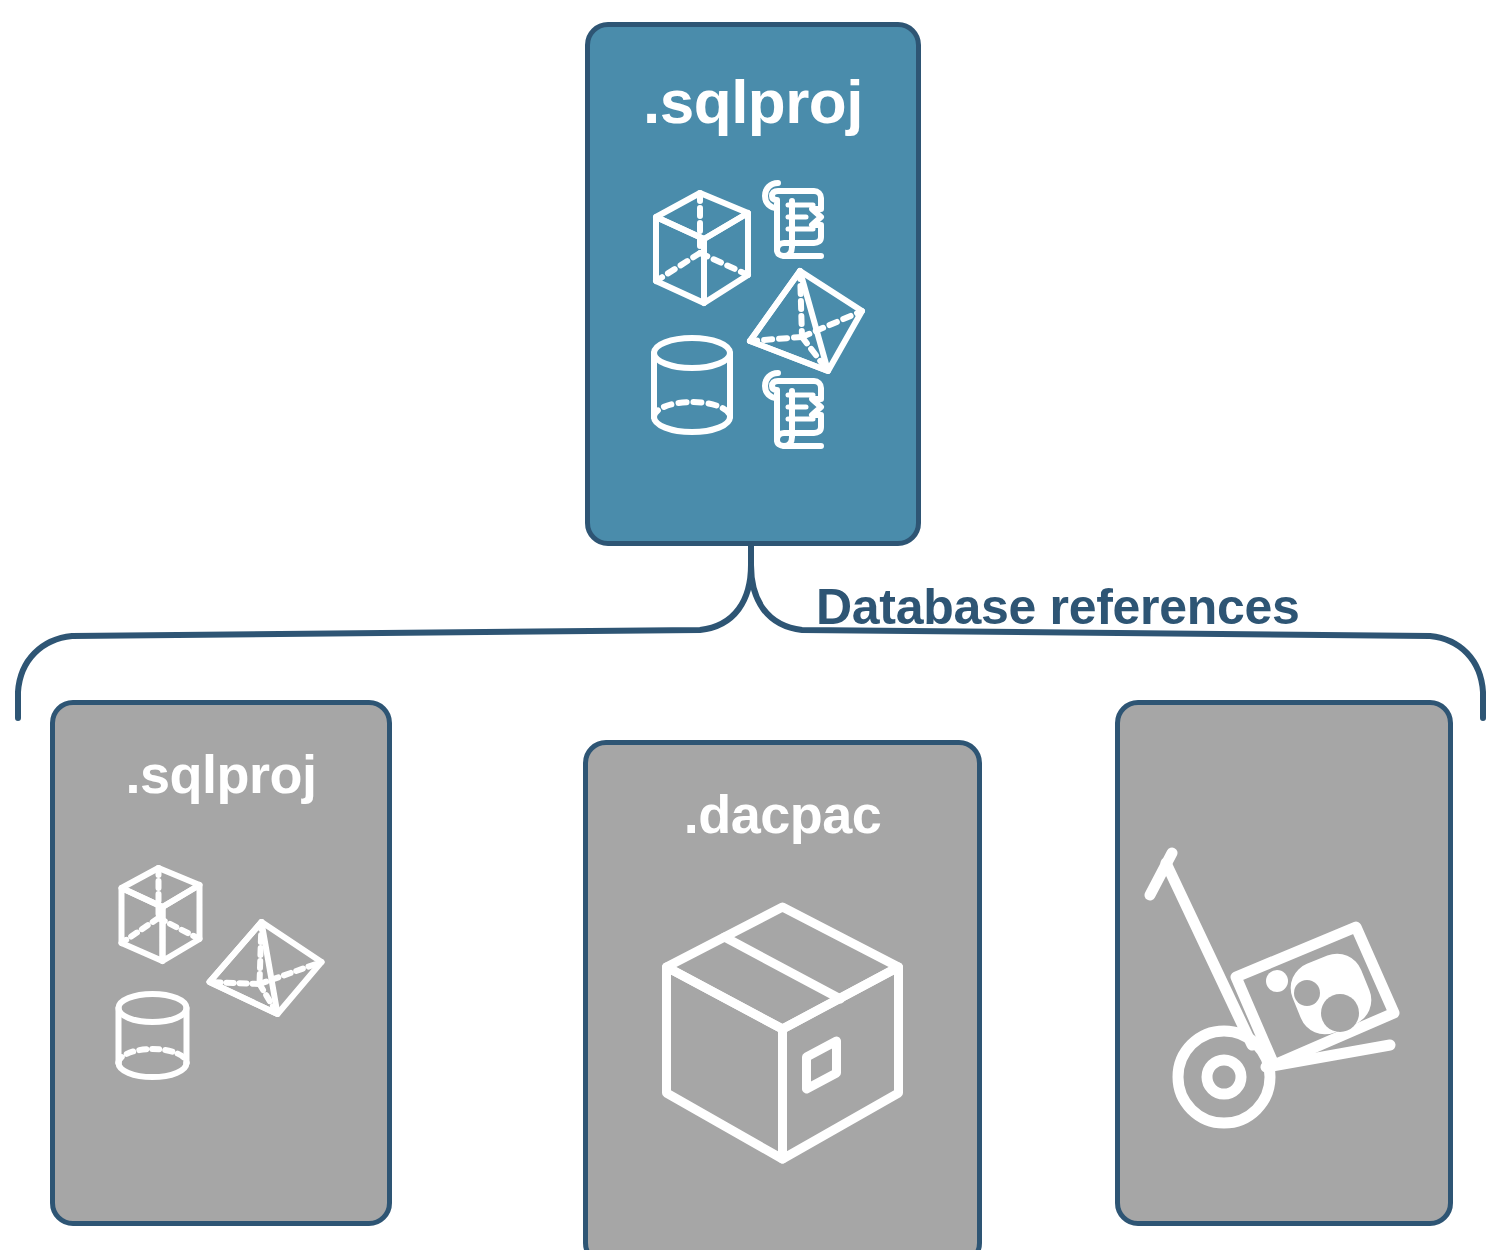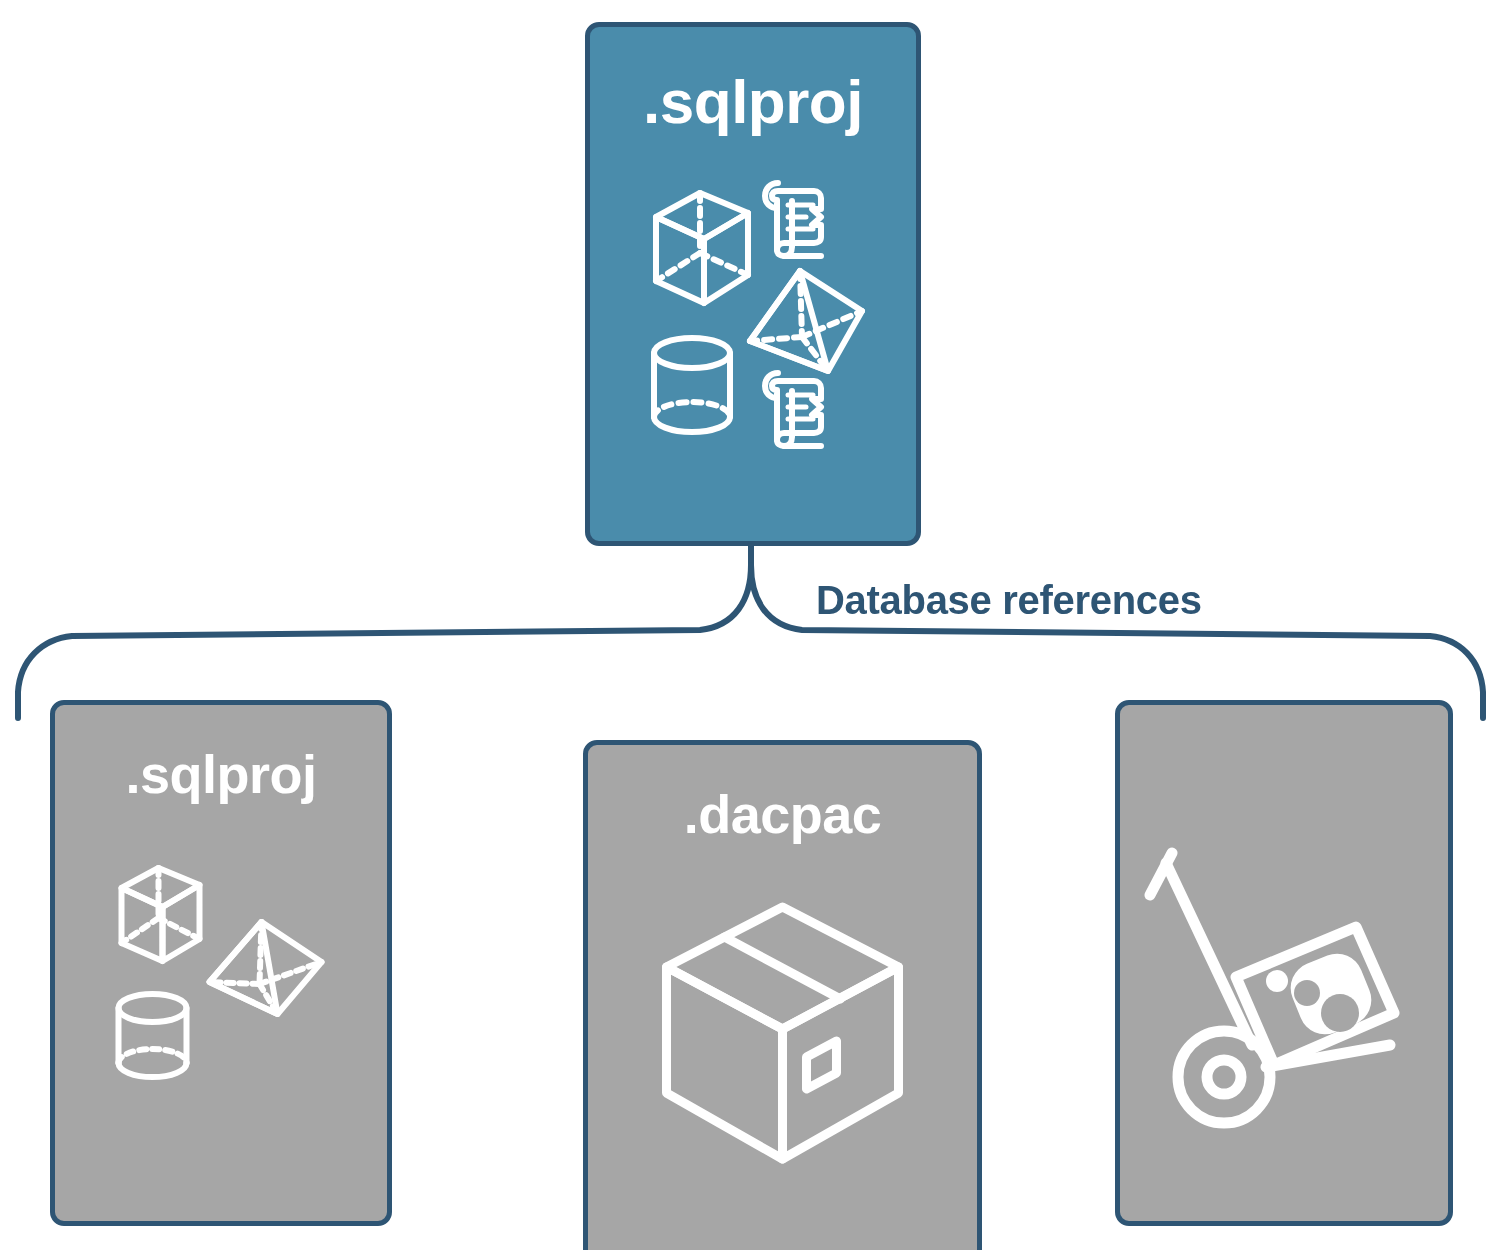--- a/index.html
+++ b/index.html
@@ -18,21 +18,21 @@
     position: absolute;
     inset: 0;
     width: 1500px;
     height: 1250px;
   }
 
   
   .card {
     position: absolute;
     box-sizing: border-box;
-    border-radius: 14px;
+    border-radius: 23px;
     border: 5px solid #2e5574;
     display: flex;
     flex-direction: column;
     align-items: center;
   }
   .card-blue  { background: #4a8cab; }
   .card-gray  { background: #a6a6a6; }
 
   .card-title {
     color: #ffffff;
@@ -88,21 +88,21 @@
     left: 0; top: 540px;
     width: 1500px; height: 200px;
     pointer-events: none;
   }
 
   
   #bracket-label {
     position: absolute;
     left: 816px;
     top: 578px;
-    font-size: 40px;
+    font-size: 50px;
     font-weight: bold;
     color: #2e5574;
     letter-spacing: -0.3px;
     white-space: nowrap;
   }
 </style>
 </head>
 <body>
 
 <div id="stage">

